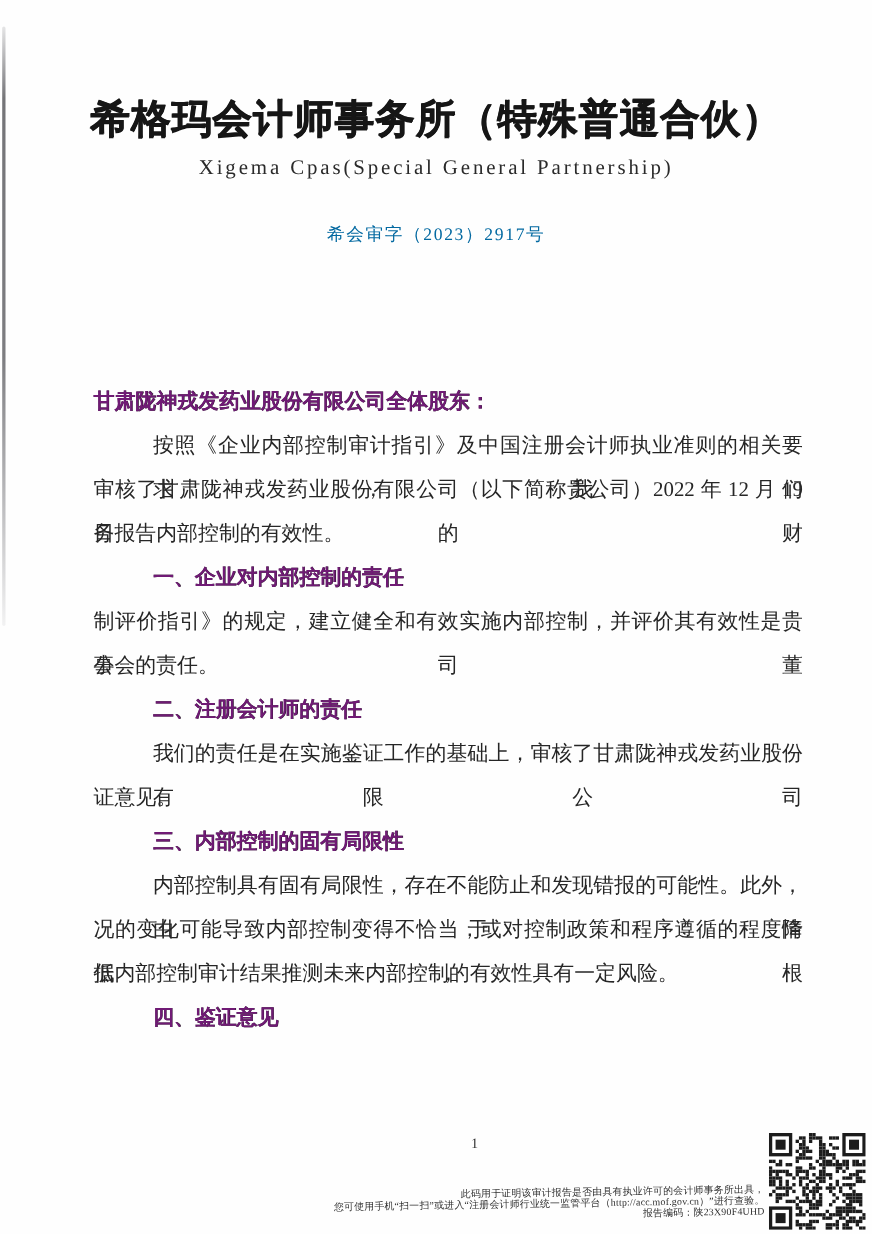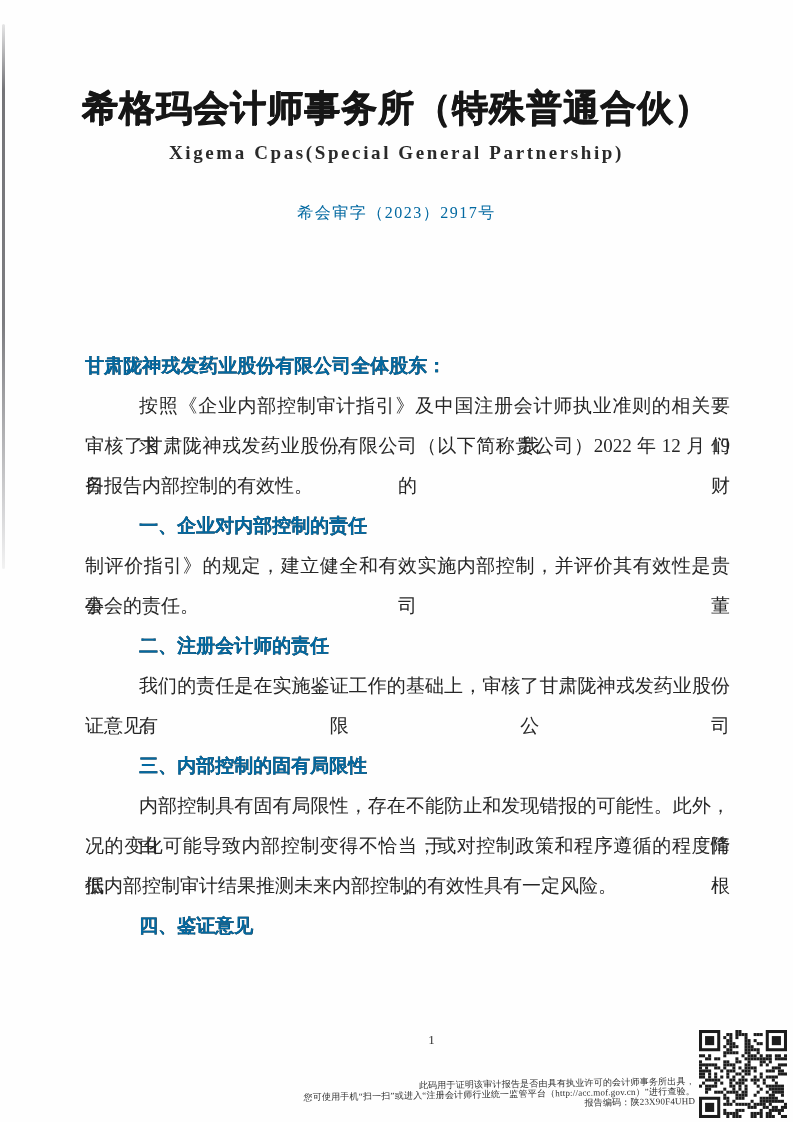--- a/index.html
+++ b/index.html
@@ -22,39 +22,38 @@
   }
   .header{position:absolute;top:84px;left:0;right:0;text-align:center;}
   .firm-cn{
     font-size:36px;font-weight:900;letter-spacing:1px;color:#161616;
     text-shadow:0.7px 0 0 #161616, 0 0.5px 0 #161616;
     white-space:nowrap;
   }
   .firm-en{
     margin-top:9px;font-size:19px;letter-spacing:2.6px;color:#2a2a2a;
     white-space:nowrap;
-    font-weight:bold;
   }
   .doc-number{
     position:absolute;top:203px;left:0;right:0;text-align:center;
     font-size:16px;letter-spacing:1.5px;color:#0369a1;
   }
   .report-title{
     position:absolute;top:249px;left:0;right:0;text-align:center;
     font-size:27px;font-weight:bold;letter-spacing:4px;color:#1b1b1b;
     text-shadow:0.4px 0 0 #1b1b1b;
   }
   .body-text{
     position:absolute;left:85px;top:346px;width:645px;
     font-size:19px;color:#262626;
   }
   .line{height:40px;line-height:40px;white-space:nowrap;}
   .jl{white-space:normal;text-align:justify;text-align-last:justify;}
   .ind{padding-left:54px;}
-  .bold{font-weight:bold;color:#0369a1;text-shadow:0.3px 0 0 #1d1d1d;}
+  .bold{font-weight:bold;color:#701a75;text-shadow:0.3px 0 0 #1d1d1d;}
   .page-number{
     position:absolute;top:1032px;left:0;right:0;text-align:center;
     padding-left:70px;font-size:13px;color:#333;
   }
   .footer-note{
     position:absolute;top:1077px;right:98px;width:480px;
     text-align:right;font-size:9px;line-height:9.8px;color:#2f2f2f;
     transform:rotate(-0.9deg);transform-origin:right center;
     letter-spacing:0.2px;
   }

